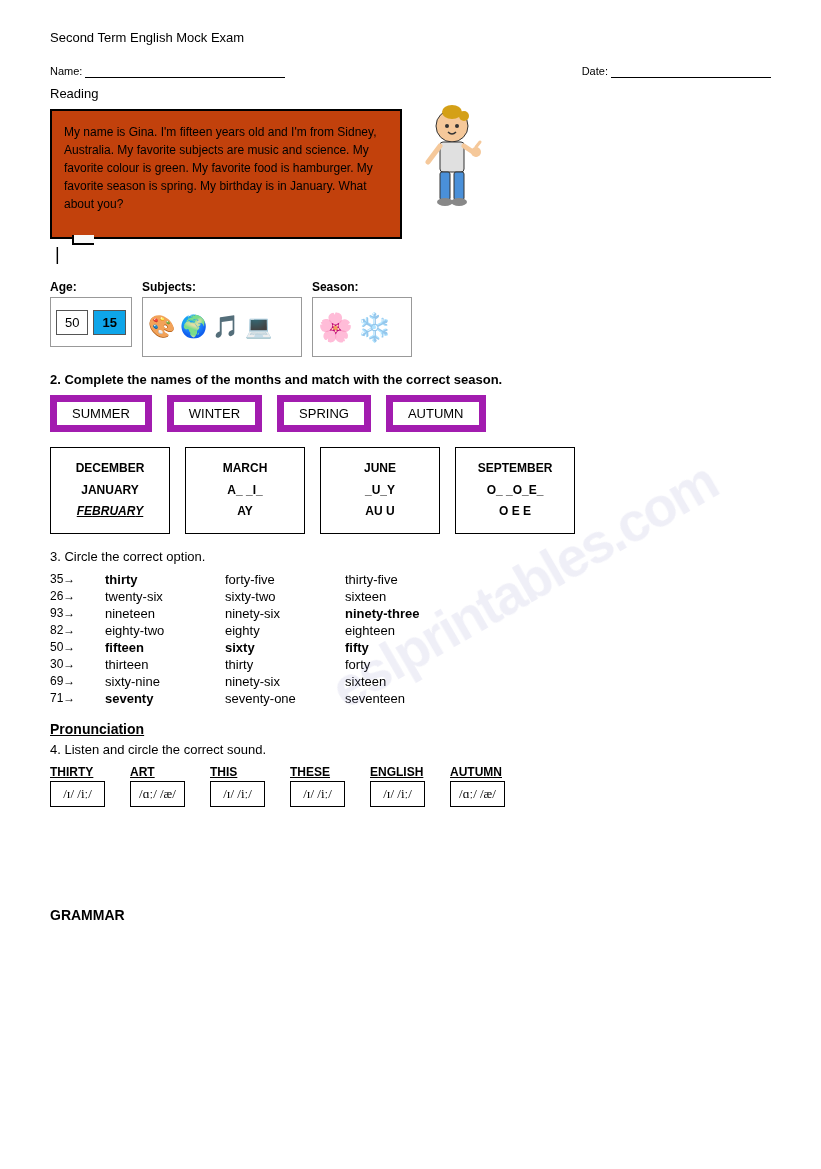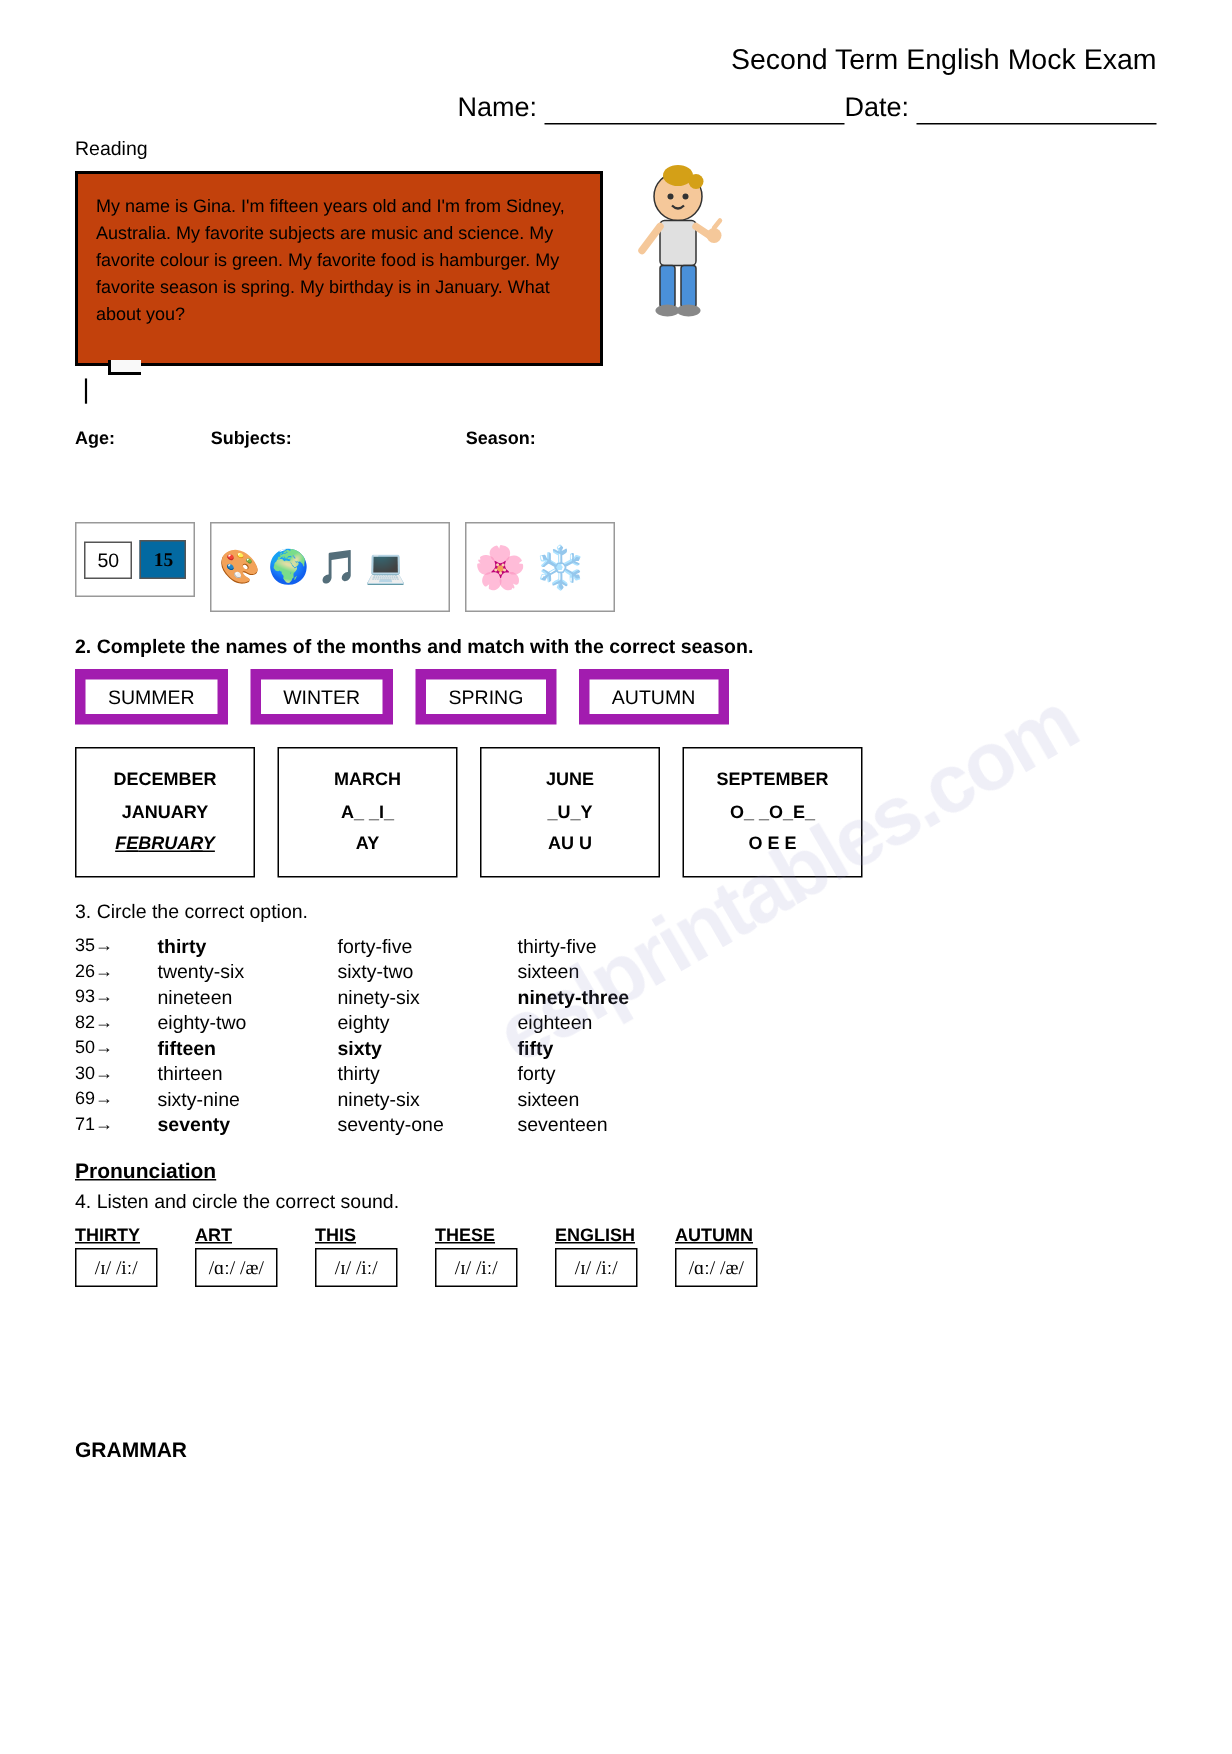--- a/index.html
+++ b/index.html
@@ -6,29 +6,29 @@
     body {
       font-family: Arial, sans-serif;
       font-size: 13px;
       background: #fff;
       color: #000;
       width: 821px;
       min-height: 1169px;
       padding: 30px 50px;
     }
     .page-title {
-      text-align: right;
-      font-size: 19px;
-      margin-bottom: 9px;
+      text-align: left;
+      font-size: 13px;
+      margin-bottom: 20px;
     }
     .header-row {
       display: flex;
-      justify-content: flex-end;
+      justify-content: space-between;
       margin-bottom: 8px;
-      font-size: 18px;
+      font-size: 11px;
     }
     .section-label {
       font-size: 13px;
       margin-bottom: 8px;
     }
     .reading-area {
       display: flex;
       align-items: flex-start;
       margin-bottom: 15px;
       gap: 10px;
@@ -77,21 +77,20 @@
     .pictures-row {
       display: flex;
       gap: 10px;
       align-items: flex-start;
       flex-wrap: wrap;
     }
     .pic-group {
       display: flex;
       flex-direction: column;
       align-items: flex-start;
-      gap: 46px;
     }
     .pic-label {
       font-size: 12px;
       font-weight: bold;
       margin-bottom: 3px;
     }
     .pic-container {
       border: 1px solid #999;
       padding: 5px;
       display: flex;
@@ -101,23 +100,22 @@
       min-height: 50px;
       background: #fff;
     }
     .number-box {
       border: 1px solid #555;
       padding: 4px 8px;
       font-size: 13px;
       cursor: pointer;
     }
     .number-box.selected {
-      background: #0369a1;
-      font-weight: bold;
-      font-family: Liberation Serif, serif;
+      background: #0ea5e9;
+      font-weight: bold;
     }
     .emoji-icon {
       font-size: 28px;
     }
     .season-2 {
       font-size: 13px;
       font-weight: bold;
       margin: 15px 0 8px 0;
     }
     .seasons-row {

